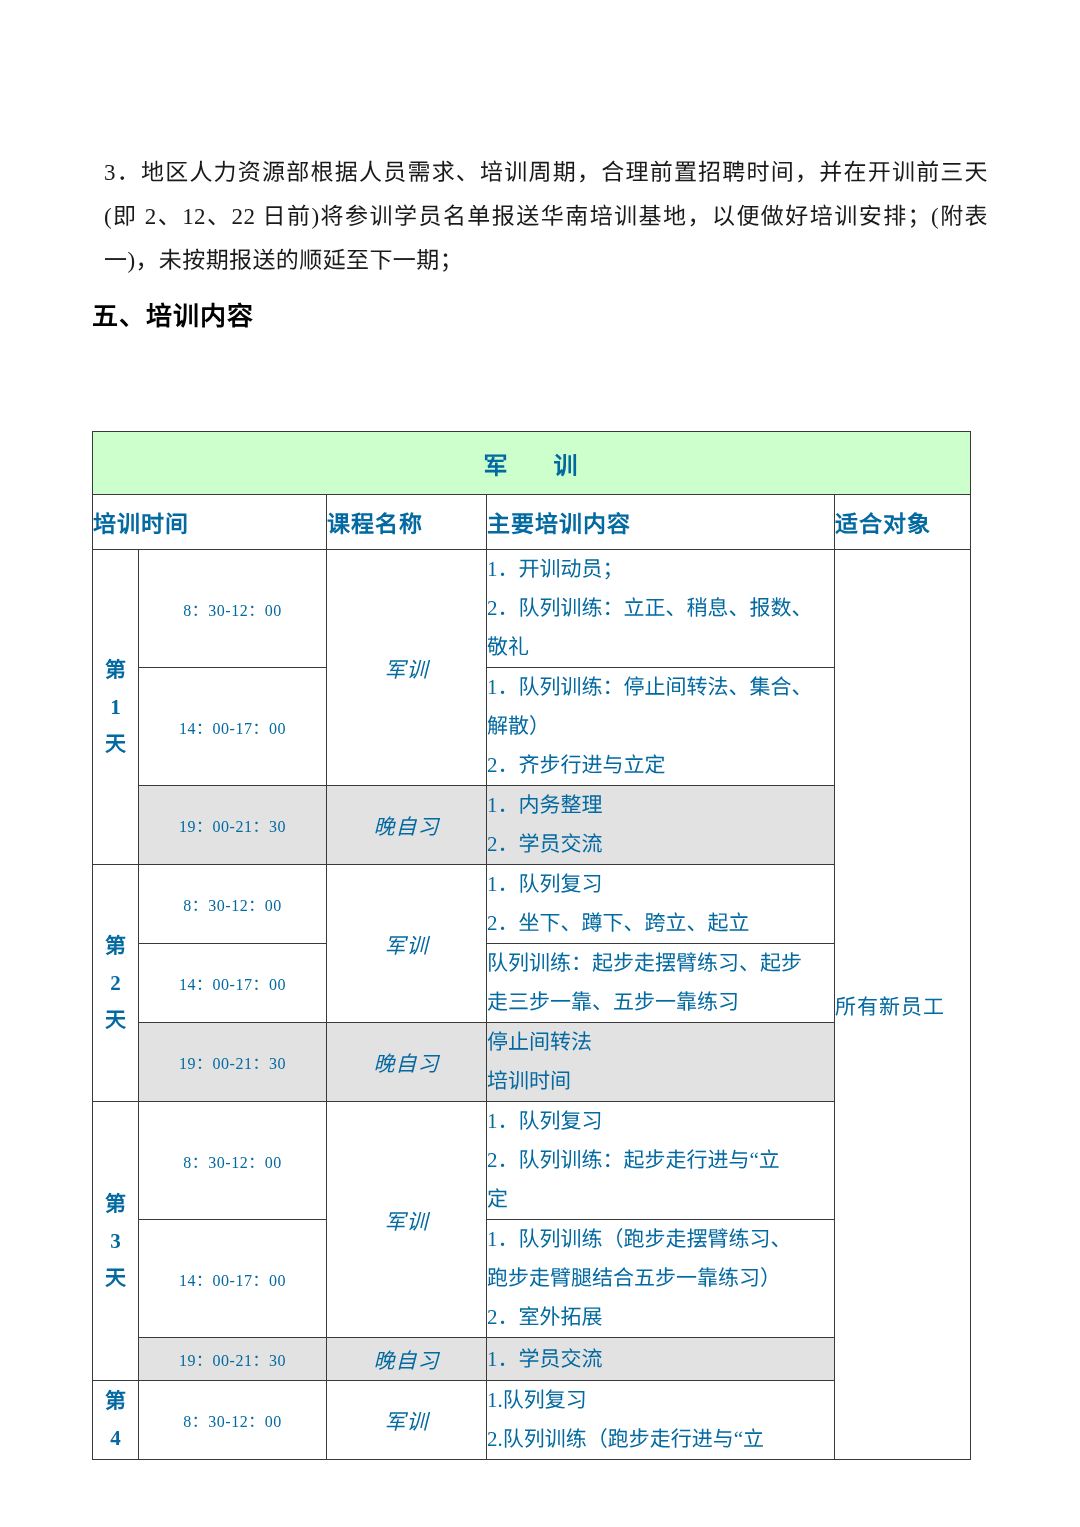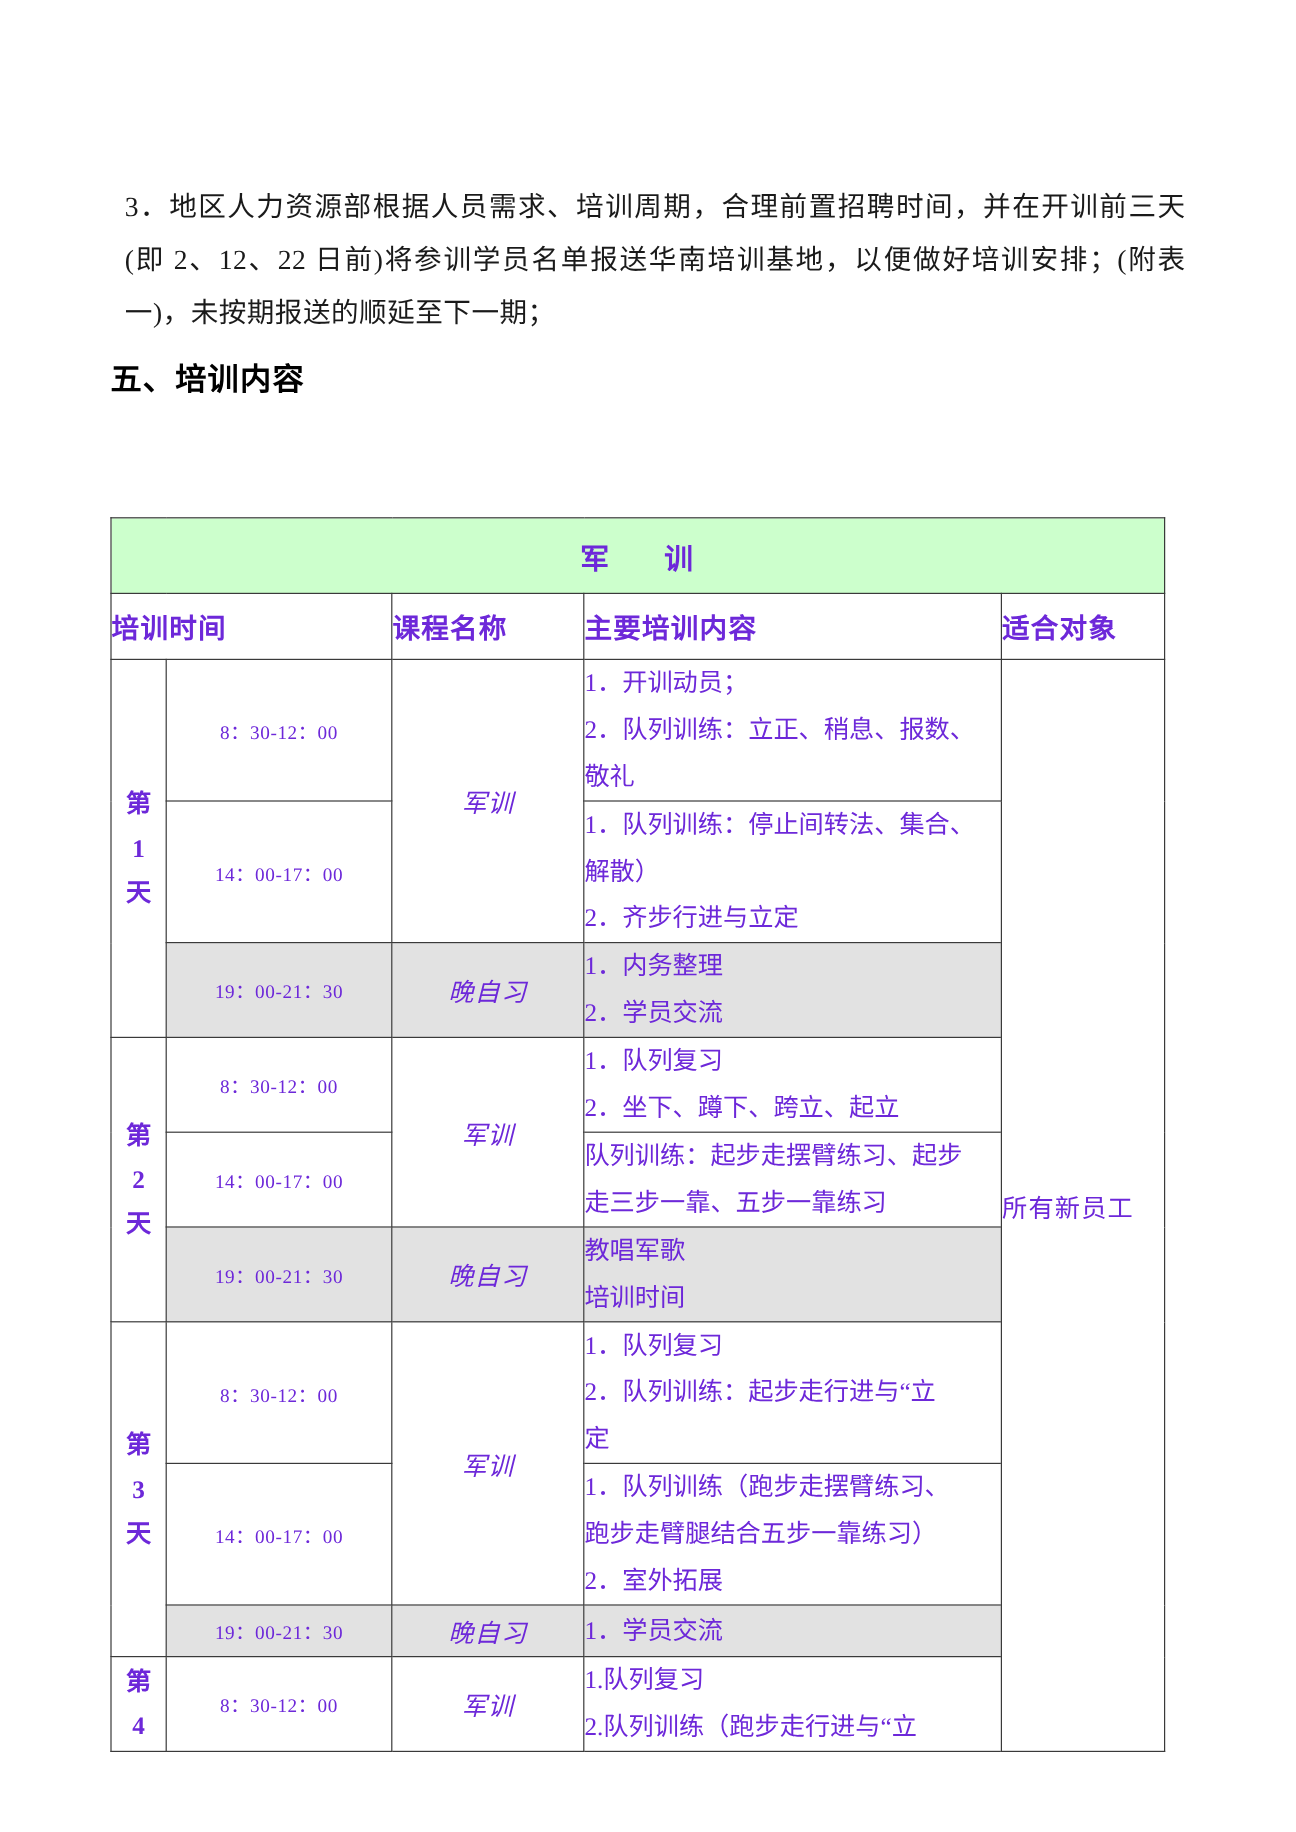--- a/index.html
+++ b/index.html
@@ -62,21 +62,21 @@
 
   
   .sched-table {
     position: absolute;
     left: 92px;
     top: 431px;
     width: 878px;
     border-collapse: collapse;
     table-layout: fixed;
     font-size: 21px;
-    color: #6d28d9;
+    color: #0369a1;
   }
   .sched-table td {
     border: 1.3px solid #3a3a3a;
     padding: 0;
     vertical-align: middle;
   }
 
   .title-cell {
     background: #ccffcc;
     height: 62px;
@@ -220,21 +220,21 @@
         <td class="time-cell" style="height:70px">14：00-17：00</td>
         <td class="content-cell">
           <span class="ln">队列训练：起步走摆臂练习、起步</span>
           <span class="ln">走三步一靠、五步一靠练习</span>
         </td>
       </tr>
       <tr>
         <td class="time-cell shaded" style="height:72px">19：00-21：30</td>
         <td class="course-cell shaded">晚自习</td>
         <td class="content-cell shaded">
-          <span class="ln">教唱军歌</span>
+          <span class="ln">停止间转法</span>
           <span class="ln">培训时间</span>
         </td>
       </tr>
 
       <tr>
         <td class="day-cell" rowspan="3">
           <span class="dch">第</span>
           <span class="dch">3</span>
           <span class="dch">天</span>
         </td>

